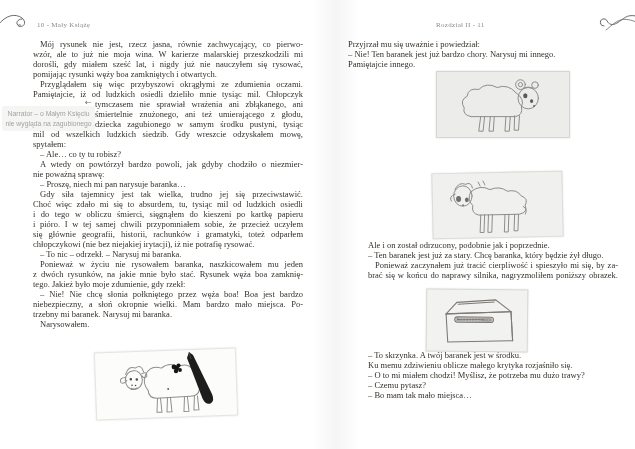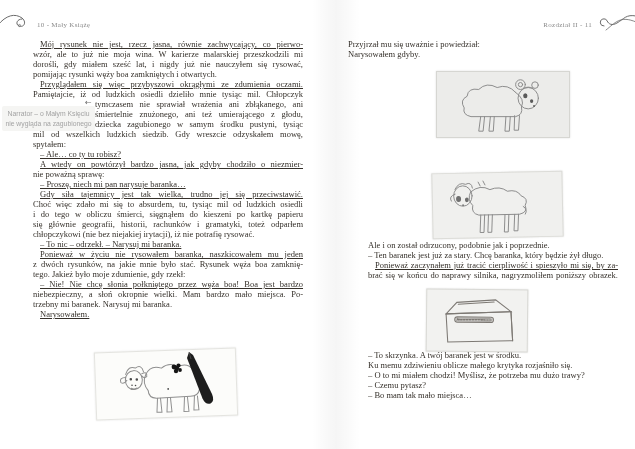--- a/index.html
+++ b/index.html
@@ -10,36 +10,36 @@
   .gutter{
     position:absolute;left:312px;top:0;width:48px;height:449px;
     background:linear-gradient(90deg,rgba(0,0,0,0) 0%,rgba(0,0,0,0.04) 50%,rgba(0,0,0,0) 100%);
     pointer-events:none;
   }
   .pg-header{
     position:absolute;top:21px;font-size:7px;color:#8b8b8b;
     letter-spacing:.3px;font-family:"Liberation Serif",serif;
   }
   #header-left{left:37px;}
-  #header-right{left:460px;width:132px;text-align:right;}
+  #header-right{left:436px;width:132px;text-align:left;}
   .flourish{position:absolute;top:9px;}
   #flourish-left{left:0;}
   #flourish-right{left:592px;}
   .textcol{position:absolute;}
   #left-lines{left:33px;top:39px;width:270px;}
   #r-block1{left:348px;top:39px;width:250px;}
   #r-block2{left:368px;top:139px;width:250px;}
   #r-block3{left:368px;top:240px;width:250px;}
   #r-block4{left:368px;top:350px;width:250px;}
   .line{
     position:relative;height:10px;line-height:10px;font-size:8.5px;
     white-space:nowrap;color:#35302a;
   }
   .just{text-align:justify;text-align-last:justify;}
-  .indent{padding-left:7px;text-decoration:underline;}
+  .indent{padding-left:7px;}
   .wrap{margin-left:62px;}
   .wrap-arrow{
     position:absolute;left:-10px;top:-1px;color:#6e6e6e;font-size:8px;
     font-family:"DejaVu Sans",sans-serif;
   }
   .margin-note{
     position:absolute;left:2px;top:106px;width:91px;
     background:#f5f5f3;border-radius:2px;padding:3px 1px;
     font-family:"Liberation Sans",sans-serif;font-size:6.8px;line-height:9.6px;
     color:#a3a3a3;text-align:center;
@@ -86,40 +86,42 @@
       <div class="line just"><span>dorośli, gdy miałem sześć lat, i nigdy już nie nauczyłem się rysować,</span></div>
       <div class="line "><span>pomijając rysunki węży boa zamkniętych i otwartych.</span></div>
       <div class="line indent just"><span>Przyglądałem się więc przybyszowi okrągłymi ze zdumienia oczami.</span></div>
       <div class="line just"><span>Pamiętajcie, iż od ludzkich osiedli dzieliło mnie tysiąc mil. Chłopczyk</span></div>
       <div class="line wrap just"><span class="wrap-arrow">←</span><span>tymczasem nie sprawiał wrażenia ani zbłąkanego, ani</span></div>
       <div class="line wrap just"><span>śmiertelnie znużonego, ani też umierającego z głodu,</span></div>
       <div class="line wrap just"><span>dziecka zagubionego w samym środku pustyni, tysiąc</span></div>
       <div class="line just"><span>mil od wszelkich ludzkich siedzib. Gdy wreszcie odzyskałem mowę,</span></div>
       <div class="line "><span>spytałem:</span></div>
       <div class="line indent"><span>– Ale… co ty tu robisz?</span></div>
-      <div class="line indent just"><span>A wtedy on powtórzył bardzo jasna, jak gdyby chodziło o niezmier-</span></div>
+      <div class="line indent just"><span>A wtedy on powtórzył bardzo powoli, jak gdyby chodziło o niezmier-</span></div>
       <div class="line "><span>nie poważną sprawę:</span></div>
       <div class="line indent"><span>– Proszę, niech mi pan narysuje baranka…</span></div>
       <div class="line indent just"><span>Gdy siła tajemnicy jest tak wielka, trudno jej się przeciwstawić.</span></div>
       <div class="line just"><span>Choć więc zdało mi się to absurdem, tu, tysiąc mil od ludzkich osiedli</span></div>
       <div class="line just"><span>i do tego w obliczu śmierci, sięgnąłem do kieszeni po kartkę papieru</span></div>
+      <div class="line just"><span>i pióro. I w tej samej chwili przypomniałem sobie, że przecież uczyłem</span></div>
       <div class="line just"><span>się głównie geografii, historii, rachunków i gramatyki, toteż odparłem</span></div>
       <div class="line "><span>chłopczykowi (nie bez niejakiej irytacji), iż nie potrafię rysować.</span></div>
       <div class="line indent"><span>– To nic – odrzekł. – Narysuj mi baranka.</span></div>
       <div class="line indent just"><span>Ponieważ w życiu nie rysowałem baranka, naszkicowałem mu jeden</span></div>
       <div class="line just"><span>z dwóch rysunków, na jakie mnie było stać. Rysunek węża boa zamknię-</span></div>
       <div class="line "><span>tego. Jakież było moje zdumienie, gdy rzekł:</span></div>
       <div class="line indent just"><span>– Nie! Nie chcę słonia połkniętego przez węża boa! Boa jest bardzo</span></div>
       <div class="line just"><span>niebezpieczny, a słoń okropnie wielki. Mam bardzo mało miejsca. Po-</span></div>
       <div class="line "><span>trzebny mi baranek. Narysuj mi baranka.</span></div>
       <div class="line indent"><span>Narysowałem.</span></div>
     </div>
   <div id="r-block1" class="textcol">
       <div class="line "><span>Przyjrzał mu się uważnie i powiedział:</span></div>
-      <div class="line "><span>Narysowałem gdyby.</span></div>
+      <div class="line "><span>– Nie! Ten baranek jest już bardzo chory. Narysuj mi innego.</span></div>
+      <div class="line "><span>Pamiętajcie innego.</span></div>
     </div>
   <div id="r-block3" class="textcol">
       <div class="line "><span>Ale i on został odrzucony, podobnie jak i poprzednie.</span></div>
       <div class="line "><span>– Ten baranek jest już za stary. Chcę baranka, który będzie żył długo.</span></div>
       <div class="line indent just"><span>Ponieważ zaczynałem już tracić cierpliwość i spieszyło mi się, by za-</span></div>
       <div class="line just"><span>brać się w końcu do naprawy silnika, nagryzmoliłem poniższy obrazek.</span></div>
     </div>
   <div id="r-block4" class="textcol">
       <div class="line "><span>– To skrzynka. A twój baranek jest w środku.</span></div>
       <div class="line "><span>Ku memu zdziwieniu oblicze małego krytyka rozjaśniło się.</span></div>

